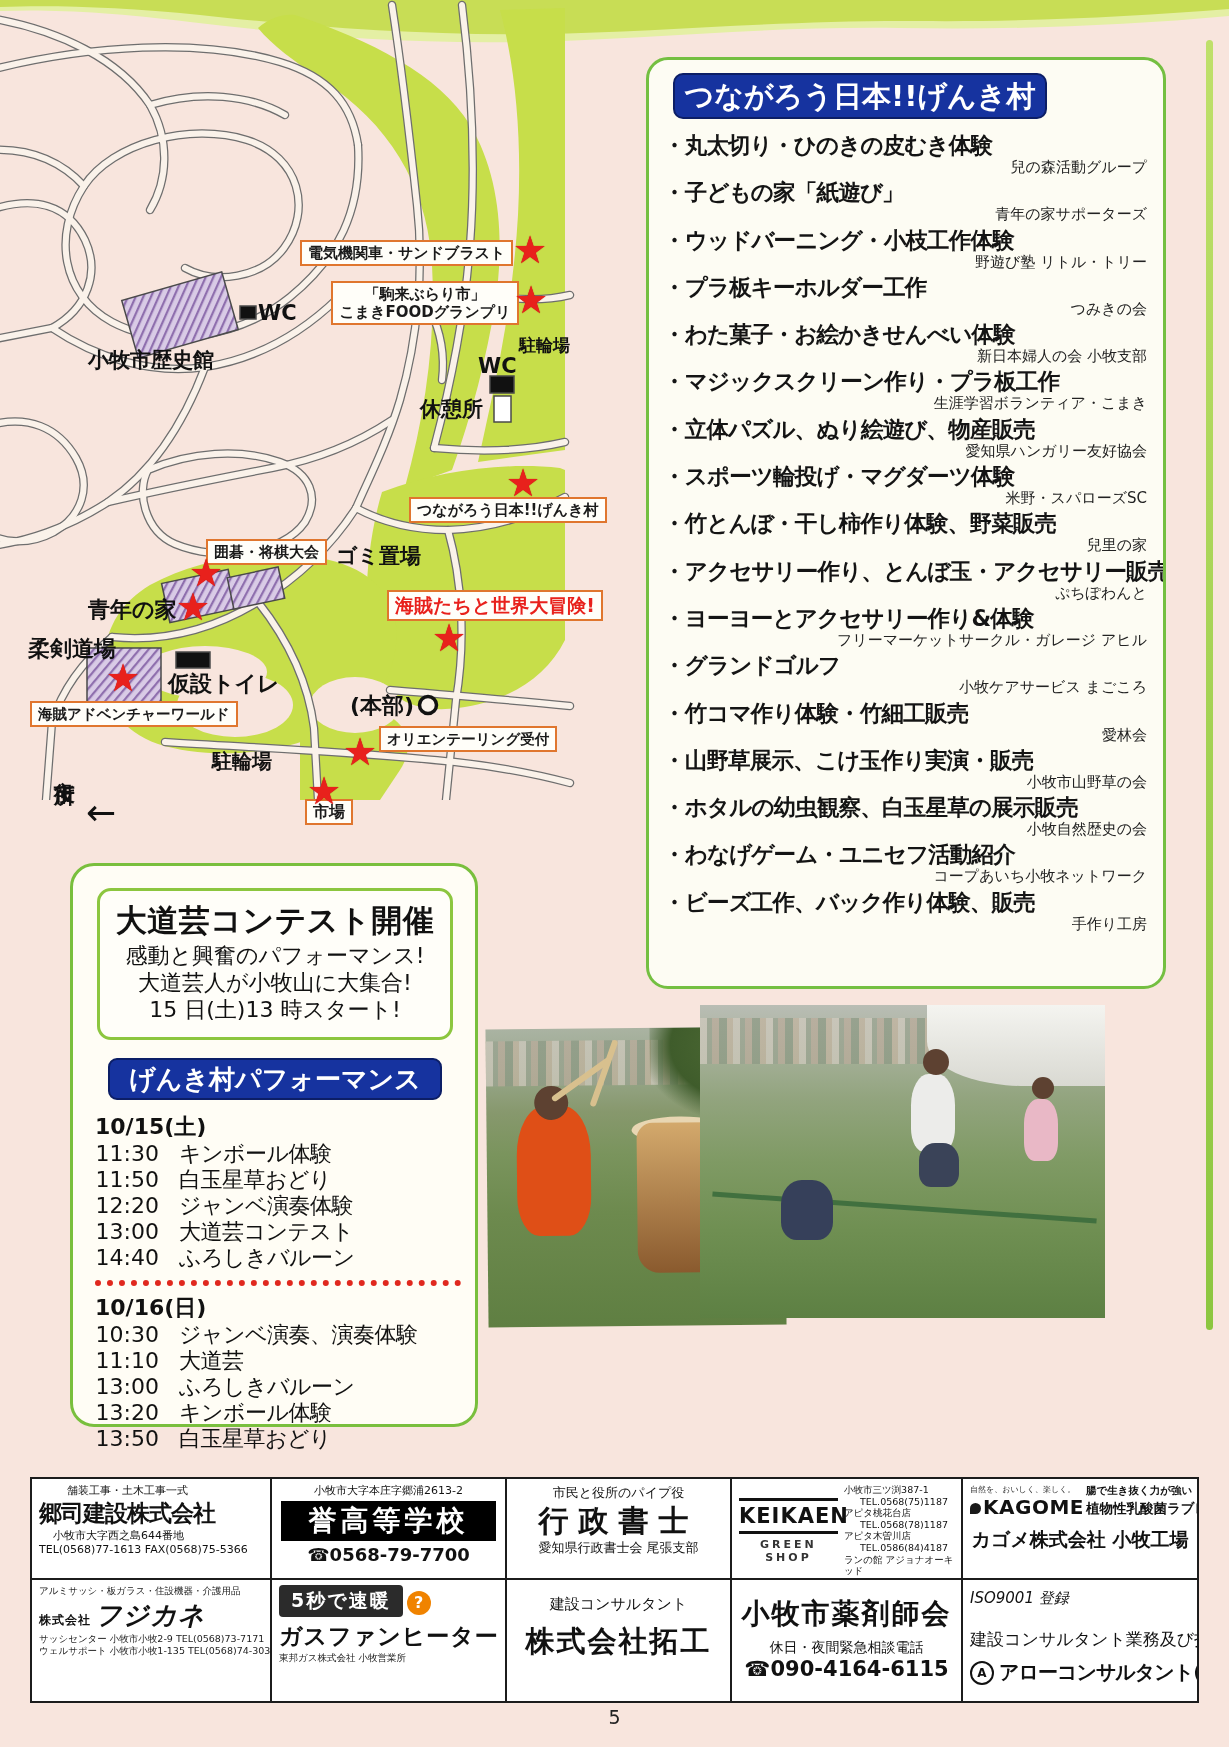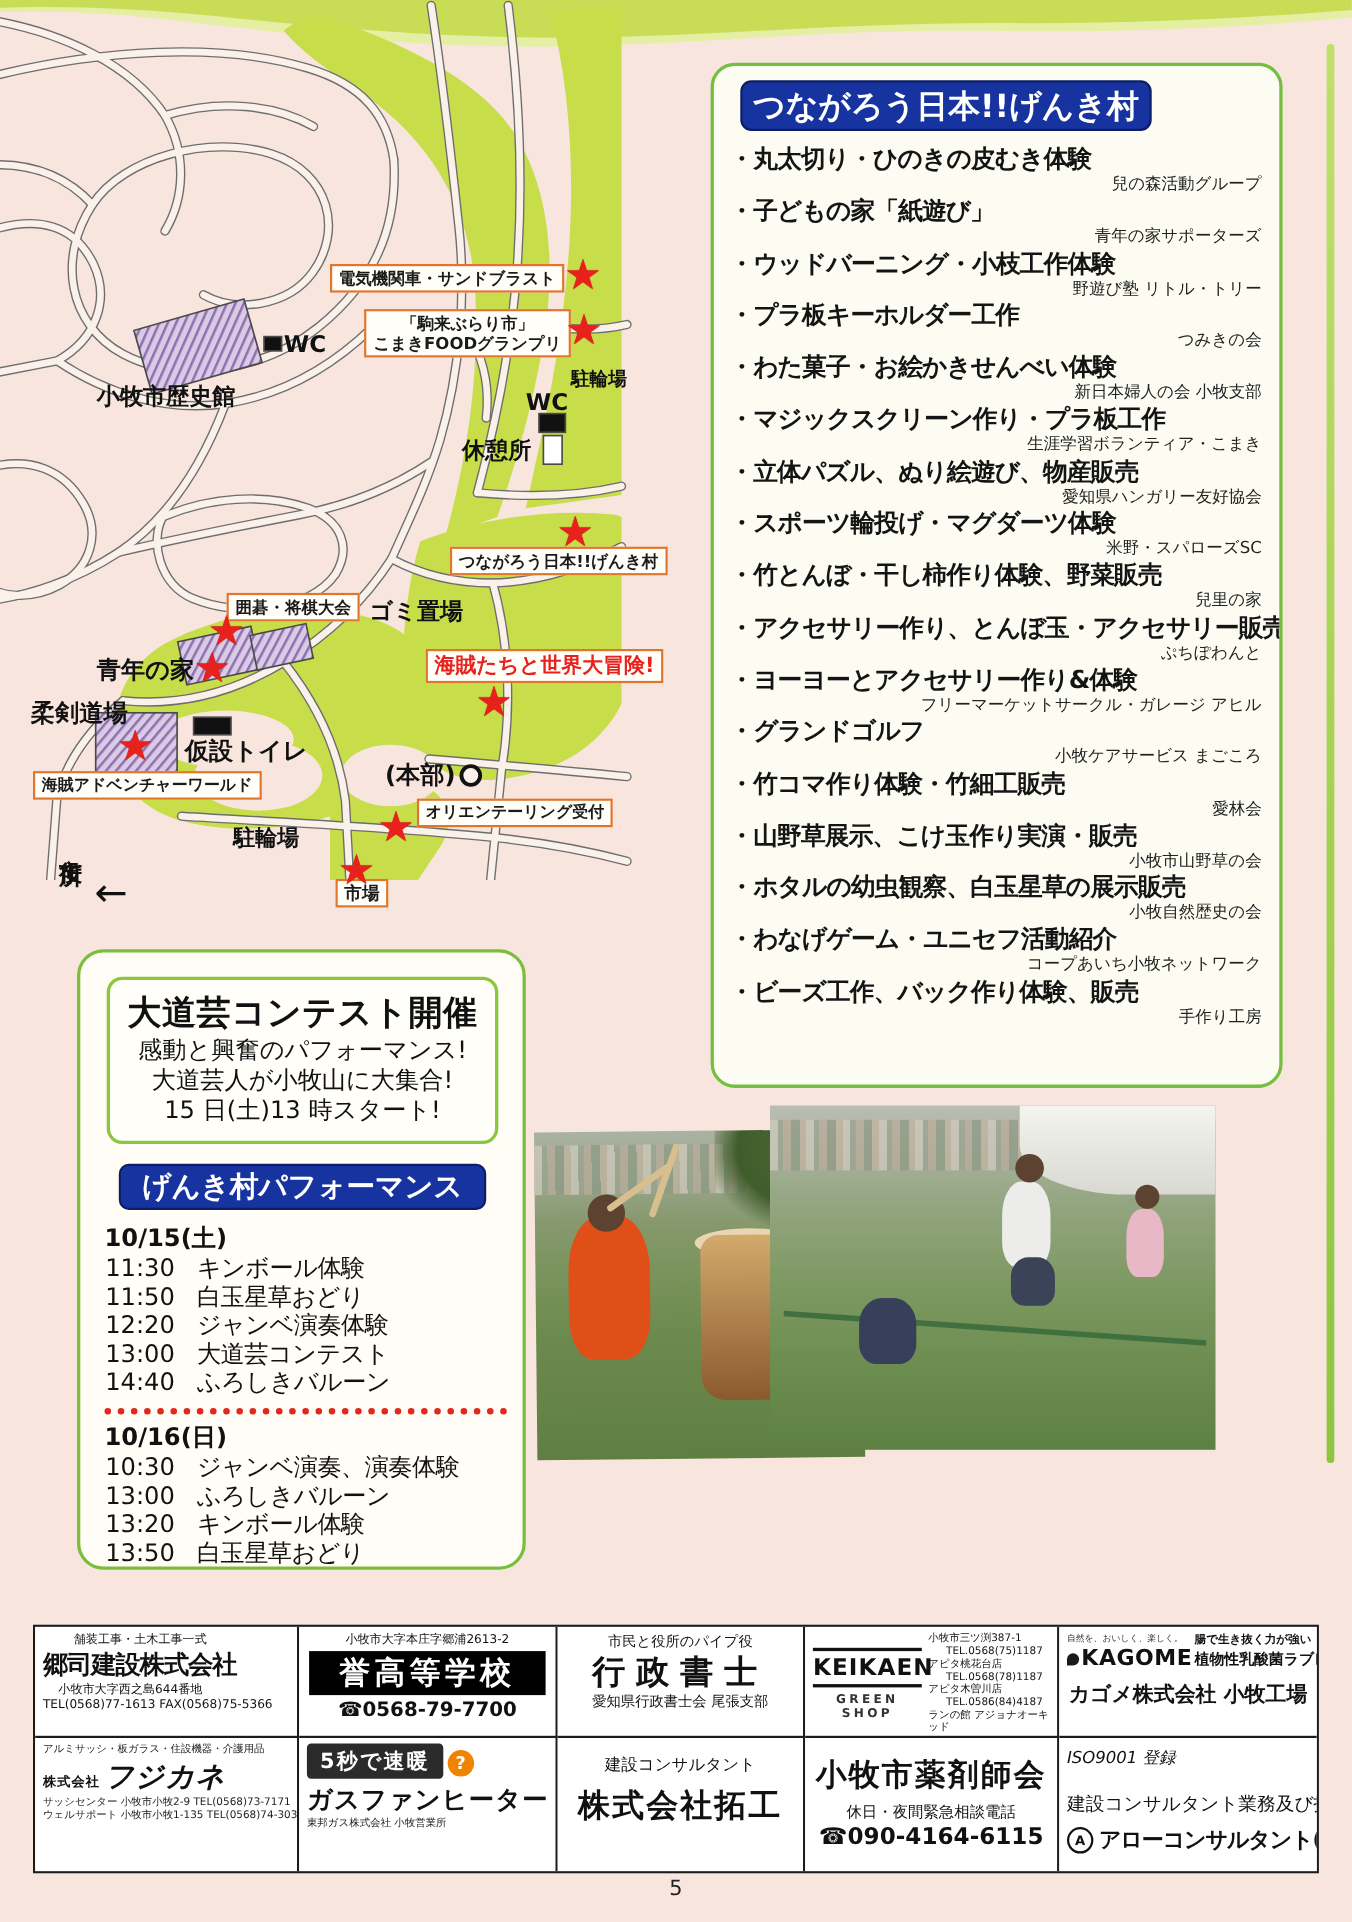--- a/index.html
+++ b/index.html
@@ -369,20 +369,24 @@
         <span class="dd-time">14:40</span>
         <span class="dd-ev">ふろしきバルーン</span>
       </div>
     <hr class="dd-dots">
     <div class="dd-date">10/16(日)</div>
     <div class="dd-row">
         <span class="dd-time">10:30</span>
         <span class="dd-ev">ジャンベ演奏、演奏体験</span>
       </div>
     <div class="dd-row">
+        <span class="dd-time">11:10</span>
+        <span class="dd-ev">大道芸</span>
+      </div>
+    <div class="dd-row">
         <span class="dd-time">13:00</span>
         <span class="dd-ev">ふろしきバルーン</span>
       </div>
     <div class="dd-row">
         <span class="dd-time">13:20</span>
         <span class="dd-ev">キンボール体験</span>
       </div>
     <div class="dd-row">
         <span class="dd-time">13:50</span>
         <span class="dd-ev">白玉星草おどり</span>

